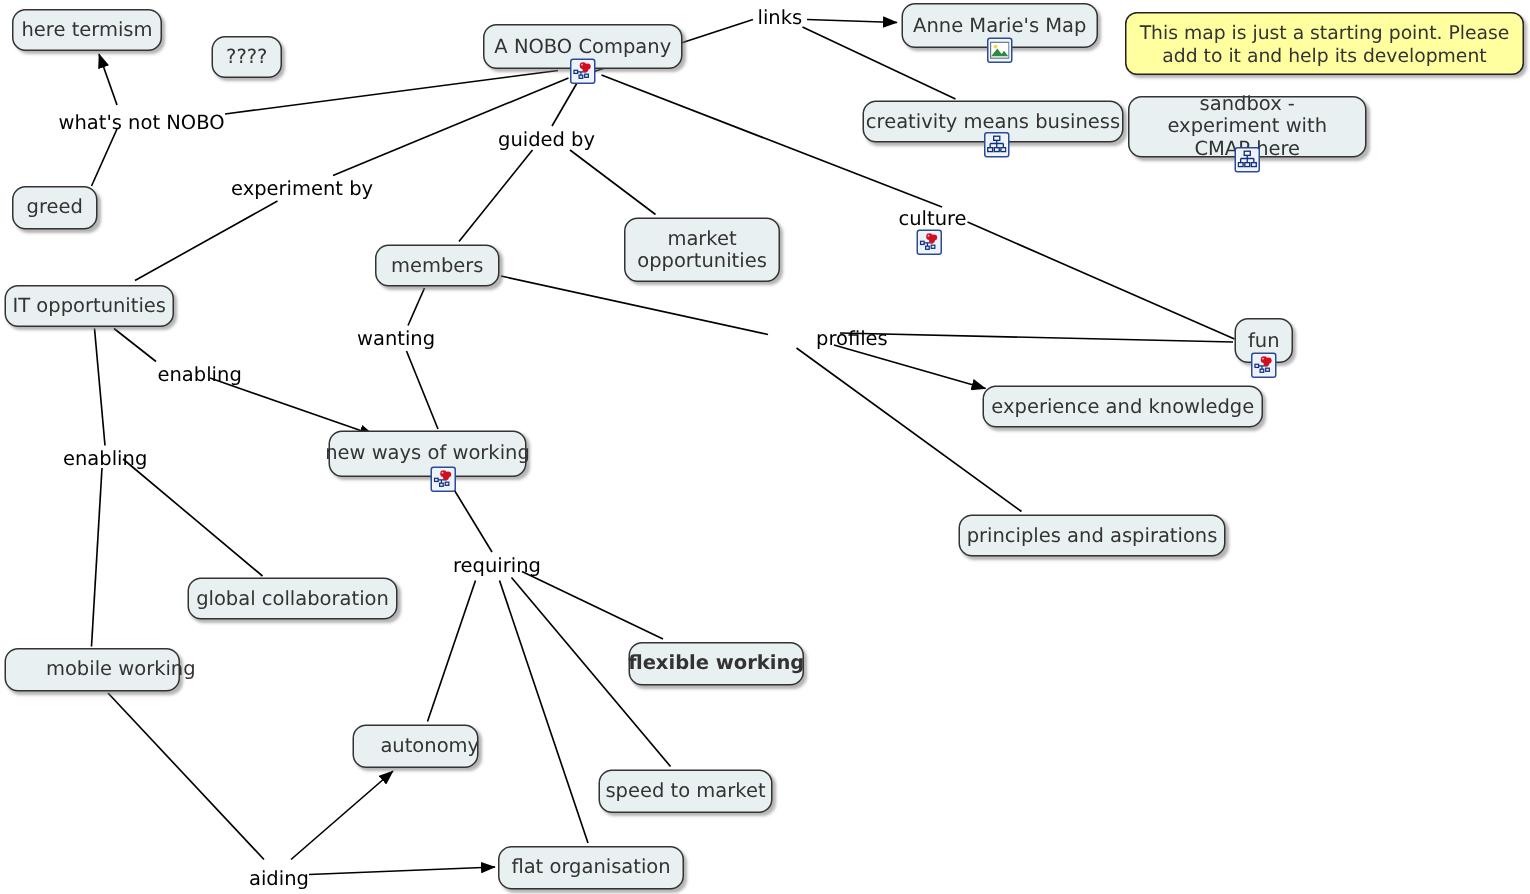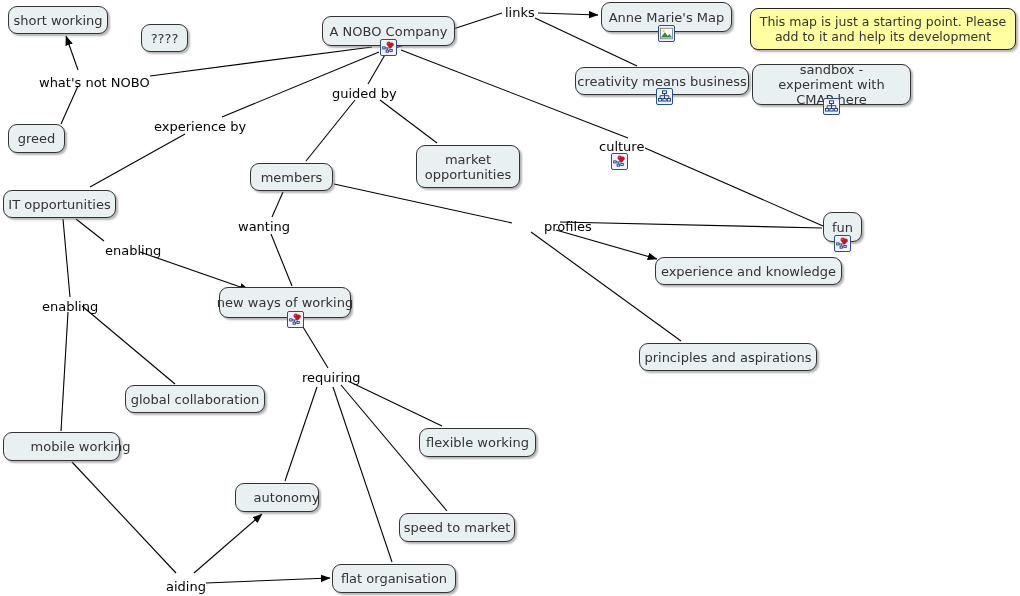--- a/index.html
+++ b/index.html
@@ -114,21 +114,21 @@
         <line x1="333" y1="387" x2="392" y2="562" stroke="#000000" stroke-width="1.1"></line>
         <line x1="341" y1="385" x2="447" y2="511" stroke="#000000" stroke-width="1.1"></line>
         <line x1="348" y1="381" x2="442" y2="426" stroke="#000000" stroke-width="1.1"></line>
         <line x1="72" y1="462" x2="176" y2="573" stroke="#000000" stroke-width="1.1"></line>
         <line x1="194" y1="573" x2="262" y2="514" stroke="#000000" stroke-width="1.1" marker-end="url(#arrowhead)"></line>
         <line x1="206" y1="583" x2="330" y2="578" stroke="#000000" stroke-width="1.1" marker-end="url(#arrowhead)"></line>
       </g>
   </svg>
 
   <div id="node-layer">
-      <div class="node" style="left: 8px; top: 6px; width: 100px; height: 28px;">short working</div>
+      <div class="node" style="left: 8px; top: 6px; width: 100px; height: 28px;">here termism</div>
       <div class="node" style="left: 141px; top: 24px; width: 47px; height: 28px;">????</div>
       <div class="node" style="left: 322px; top: 16px; width: 133px; height: 30px;">A NOBO Company</div>
       <div class="resicon" style="left: 380px; top: 39px;">
         <svg viewBox="0 0 16 16">
           <rect x="0" y="0" width="16" height="16" fill="#eef3fb"></rect>
           <path d="M2.2 8.5 L6.5 8.5 M6.5 8.5 L6.5 12 M6.5 8.5 L11 8.5" stroke="#12307a" stroke-width="1" fill="none"></path>
           <rect x="0.8" y="7.2" width="3" height="2.6" fill="#dce6f8" stroke="#12307a" stroke-width="1"></rect>
           <rect x="5" y="11.2" width="3" height="2.6" fill="#dce6f8" stroke="#12307a" stroke-width="1"></rect>
           <rect x="9.6" y="10.4" width="3" height="2.6" fill="#dce6f8" stroke="#12307a" stroke-width="1"></rect>
           <circle cx="8.2" cy="3.4" r="2.7" fill="#d01020"></circle>
@@ -195,31 +195,31 @@
           <rect x="5" y="11.2" width="3" height="2.6" fill="#dce6f8" stroke="#12307a" stroke-width="1"></rect>
           <rect x="9.6" y="10.4" width="3" height="2.6" fill="#dce6f8" stroke="#12307a" stroke-width="1"></rect>
           <circle cx="8.2" cy="3.4" r="2.7" fill="#d01020"></circle>
           <circle cx="12.0" cy="4.2" r="2.5" fill="#d01020"></circle>
           <circle cx="10.2" cy="6.4" r="2.4" fill="#d01020"></circle>
           <circle cx="7.4" cy="2.6" r="0.75" fill="#ffffff" opacity="0.75"></circle>
         </svg>
       </div>
       <div class="node" style="left: 639px; top: 343px; width: 178px; height: 28px;">principles and aspirations</div>
       <div class="node" style="left: 125px; top: 385px; width: 140px; height: 28px;">global collaboration</div>
-      <div class="node" style="left: 419px; top: 428px; width: 117px; height: 29px;">flexible working</div>
+      <div class="node" style="left: 419px; top: 428px; width: 117px; height: 29px; font-weight: bold;">flexible working</div>
       <div class="node" style="left: 3px; top: 432px; width: 117px; height: 29px; padding-left: 47px;">mobile working</div>
       <div class="node" style="left: 235px; top: 483px; width: 84px; height: 29px; padding-left: 28px;">autonomy</div>
       <div class="node" style="left: 399px; top: 513px; width: 116px; height: 29px;">speed to market</div>
       <div class="node" style="left: 332px; top: 564px; width: 124px; height: 29px;">flat organisation</div>
     </div>
   <div id="label-layer">
       <div class="linklabel" style="left: 505px; top: 6px;">links</div>
       <div class="linklabel" style="left: 39px; top: 76px;">what's not NOBO</div>
       <div class="linklabel" style="left: 332px; top: 87px;">guided by</div>
-      <div class="linklabel" style="left: 154px; top: 120px;">experience by</div>
+      <div class="linklabel" style="left: 154px; top: 120px;">experiment by</div>
       <div class="linklabel" style="left: 599px; top: 140px;">culture</div>
       <div class="resicon" style="left: 611px; top: 153px;">
         <svg viewBox="0 0 16 16">
           <rect x="0" y="0" width="16" height="16" fill="#eef3fb"></rect>
           <path d="M2.2 8.5 L6.5 8.5 M6.5 8.5 L6.5 12 M6.5 8.5 L11 8.5" stroke="#12307a" stroke-width="1" fill="none"></path>
           <rect x="0.8" y="7.2" width="3" height="2.6" fill="#dce6f8" stroke="#12307a" stroke-width="1"></rect>
           <rect x="5" y="11.2" width="3" height="2.6" fill="#dce6f8" stroke="#12307a" stroke-width="1"></rect>
           <rect x="9.6" y="10.4" width="3" height="2.6" fill="#dce6f8" stroke="#12307a" stroke-width="1"></rect>
           <circle cx="8.2" cy="3.4" r="2.7" fill="#d01020"></circle>
           <circle cx="12.0" cy="4.2" r="2.5" fill="#d01020"></circle>

